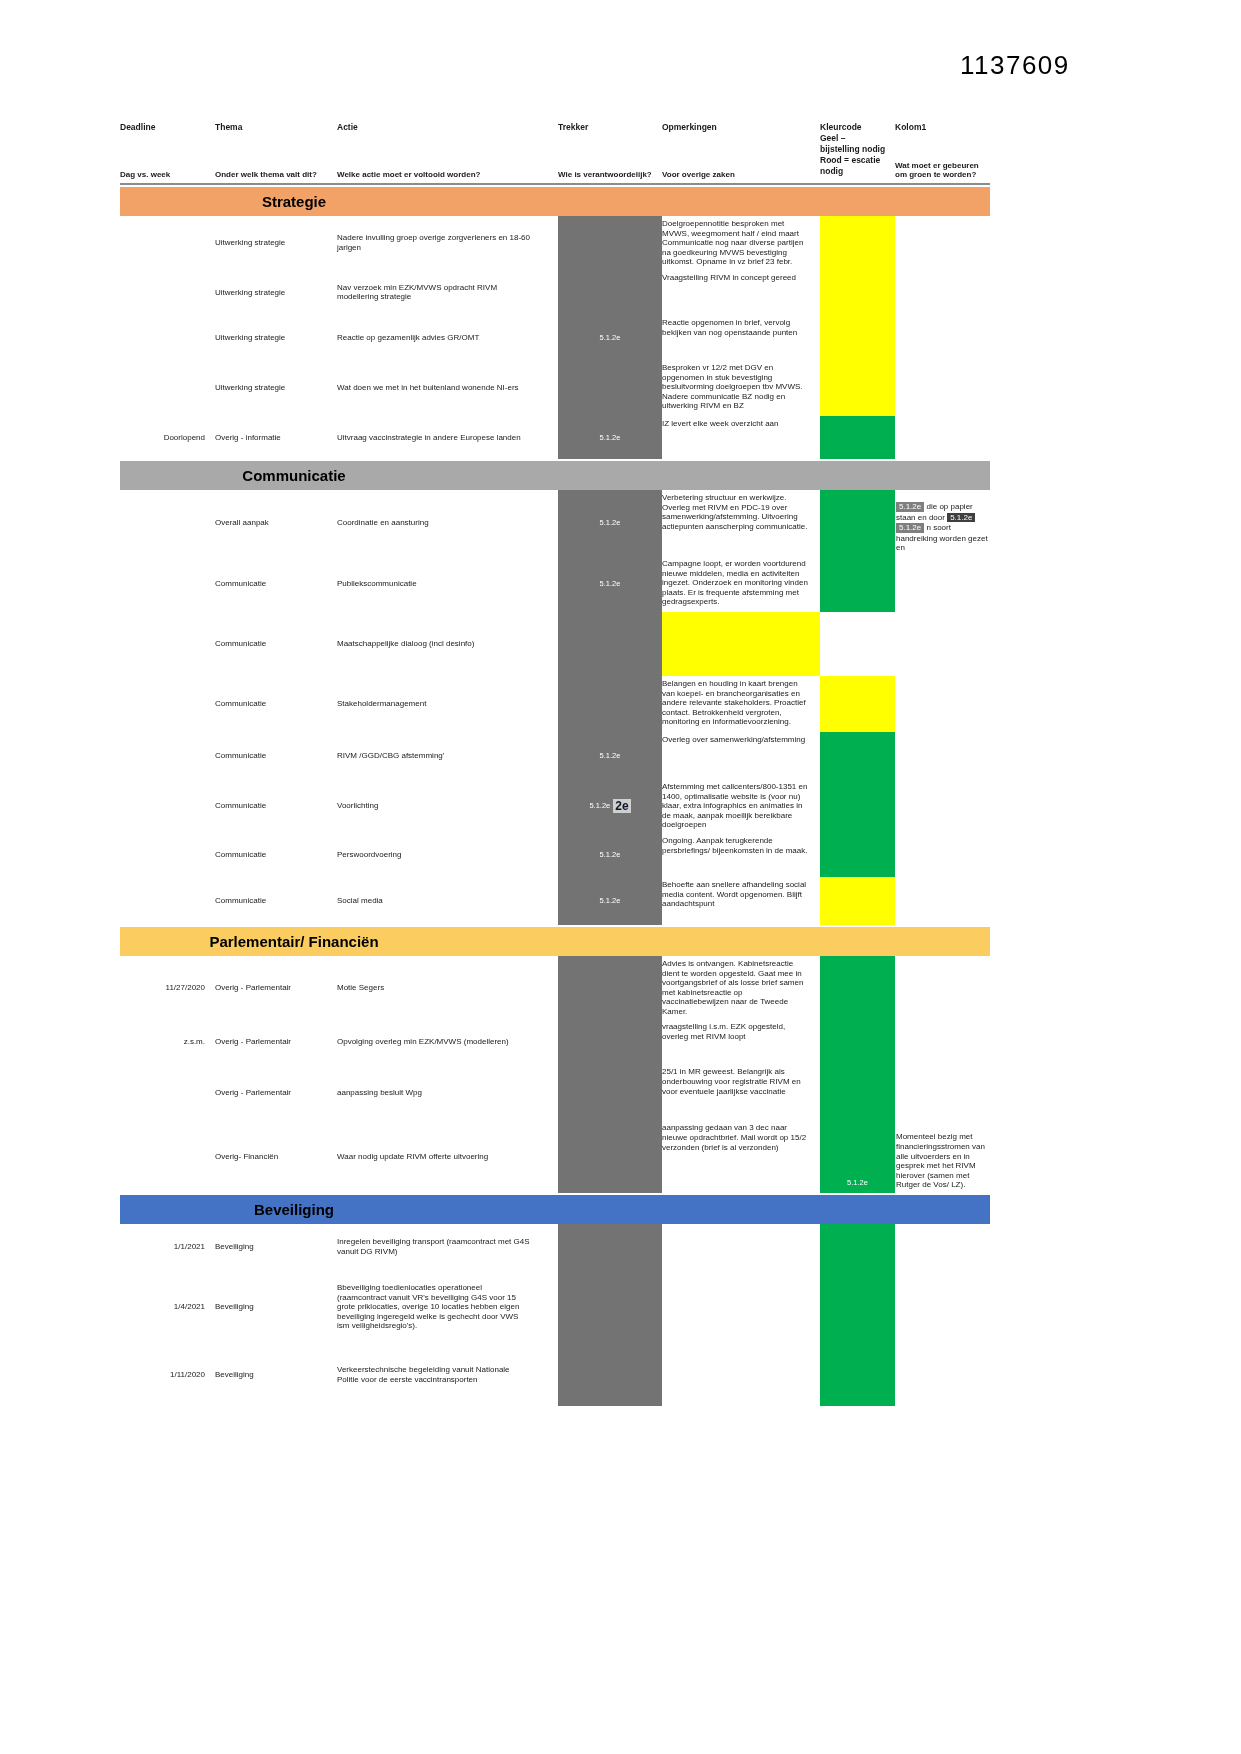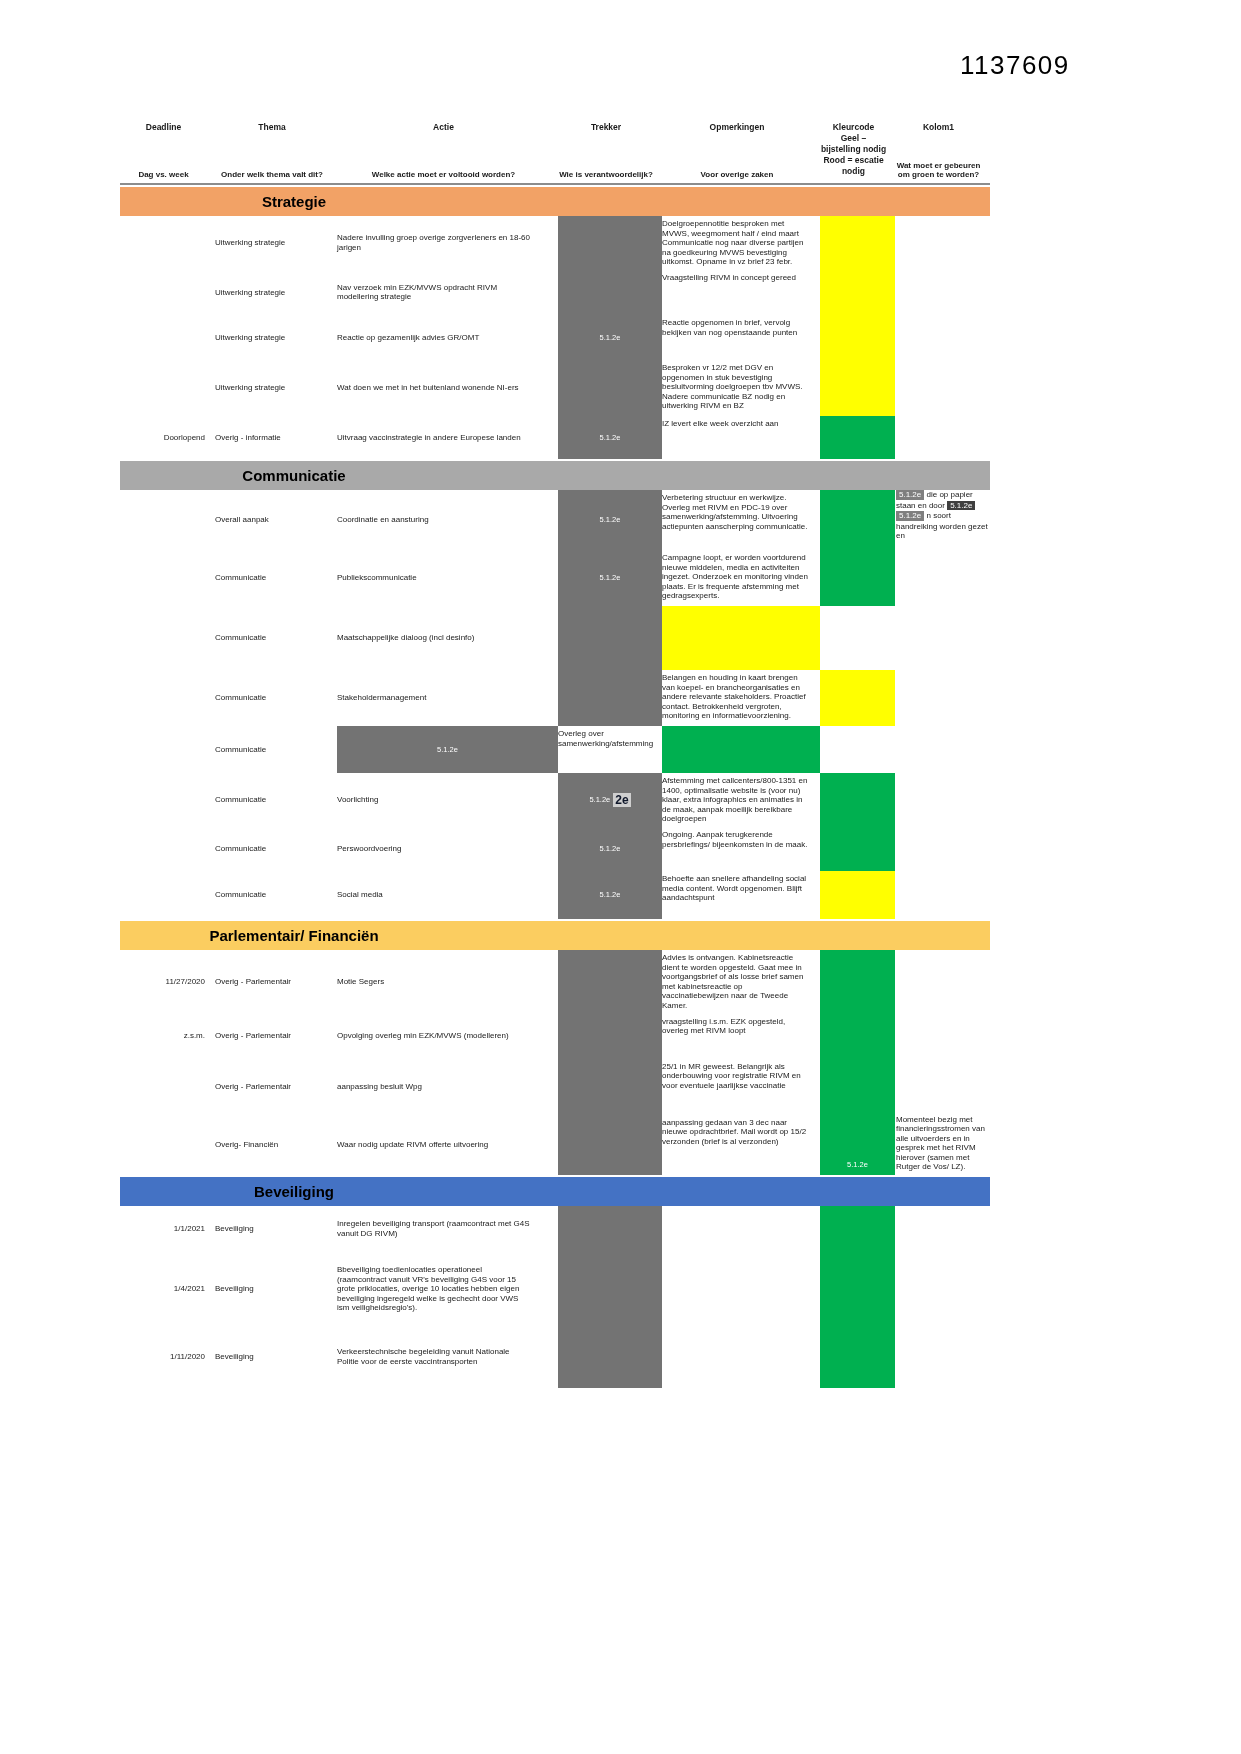--- a/index.html
+++ b/index.html
@@ -9,21 +9,20 @@
   }
   .page-number {
     position:absolute; top:50px; left:960px;
     font-size:26px; letter-spacing:1.5px; color:#000;
   }
   .sheet { position:absolute; left:120px; top:122px; width:870px; }
 
   .header {
     display:grid; grid-template-columns:95px 122px 221px 104px 158px 75px 95px;
     min-height:58px;
-    text-align:center;
   }
   .hcell {
     display:flex; flex-direction:column; justify-content:space-between;
     font-weight:bold; padding-right:8px; box-sizing:border-box;
   }
   .htop { font-size:8.5px; line-height:1.3; white-space:pre-line; }
   .hbot { font-size:8px; line-height:1.2; }
 
   .divider { height:2px; background:#8c8c8c; margin:3px 0 1px; }
 
@@ -42,21 +41,21 @@
   .redact-label { color:#ffffff; font-size:7.5px; }
   .redact-extra {
     color:#0f172a; font-size:12px; font-weight:bold; background:#cfcfcf;
     padding:0 2px; margin-left:3px;
   }
   .opm { padding:3px 10px 3px 0; }
   .kleur { position:relative; padding:0; }
   .kleur .redact-label {
     position:absolute; bottom:6px; left:50%; transform:translateX(-50%);
   }
-  .kolom1 { padding:0 2px 3px 1px; }
+  .kolom1 { padding:12px 2px 3px 1px; }
   .chip { color:#ffffff; padding:0 3px; display:inline-block; margin-bottom:1px; }
 </style>
 </head>
 <body>
 
 <div class="page">
   <div class="page-number">1137609</div>
   <div class="sheet">
     <div class="header">
         <div class="hcell">
@@ -182,20 +181,21 @@
           <div class="cell thema">Communicatie</div>
           <div class="cell actie">Stakeholdermanagement</div>
           <div class="cell trekker"></div>
           <div class="cell opm">Belangen en houding in kaart brengen van koepel- en brancheorganisaties en andere relevante stakeholders. Proactief contact. Betrokkenheid vergroten, monitoring en informatievoorziening.</div>
           <div class="cell kleur" style="background: rgb(255, 255, 0);"></div>
           <div class="cell kolom1"></div>
         </div>
         <div class="row" style="min-height: 47px;">
           <div class="cell deadline"></div>
           <div class="cell thema">Communicatie</div>
+          <div class="cell actie">RIVM /GGD/CBG afstemming'</div>
           <div class="cell trekker">
             <span class="redact-label">5.1.2e</span>
           </div>
           <div class="cell opm">Overleg over samenwerking/afstemming</div>
           <div class="cell kleur" style="background: rgb(0, 176, 80);"></div>
           <div class="cell kolom1"></div>
         </div>
         <div class="row" style="min-height: 45px;">
           <div class="cell deadline"></div>
           <div class="cell thema">Communicatie</div>

